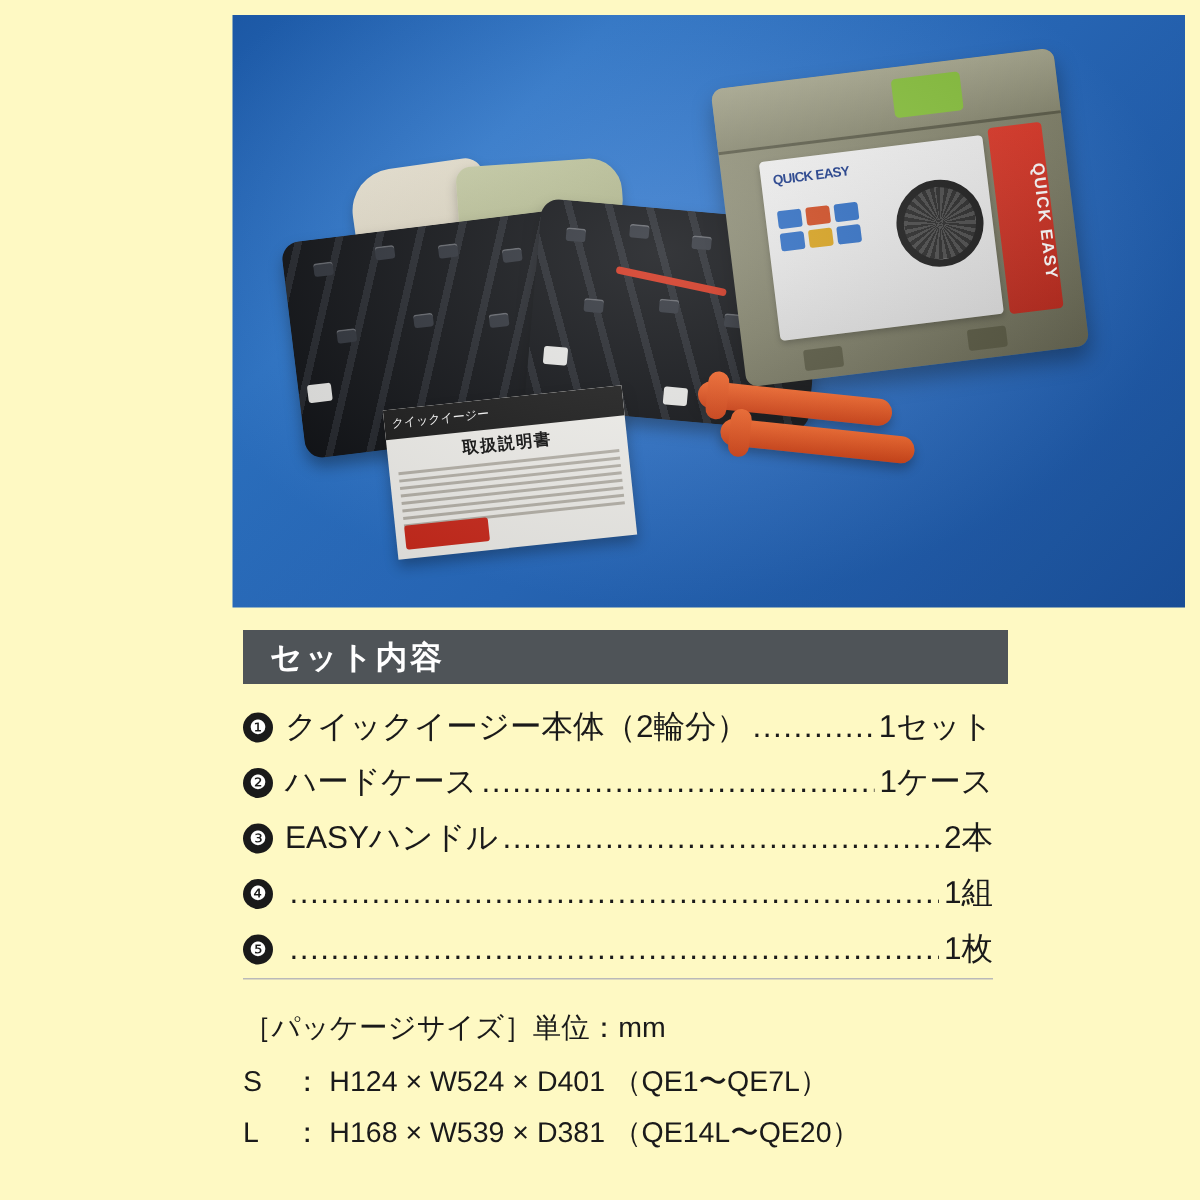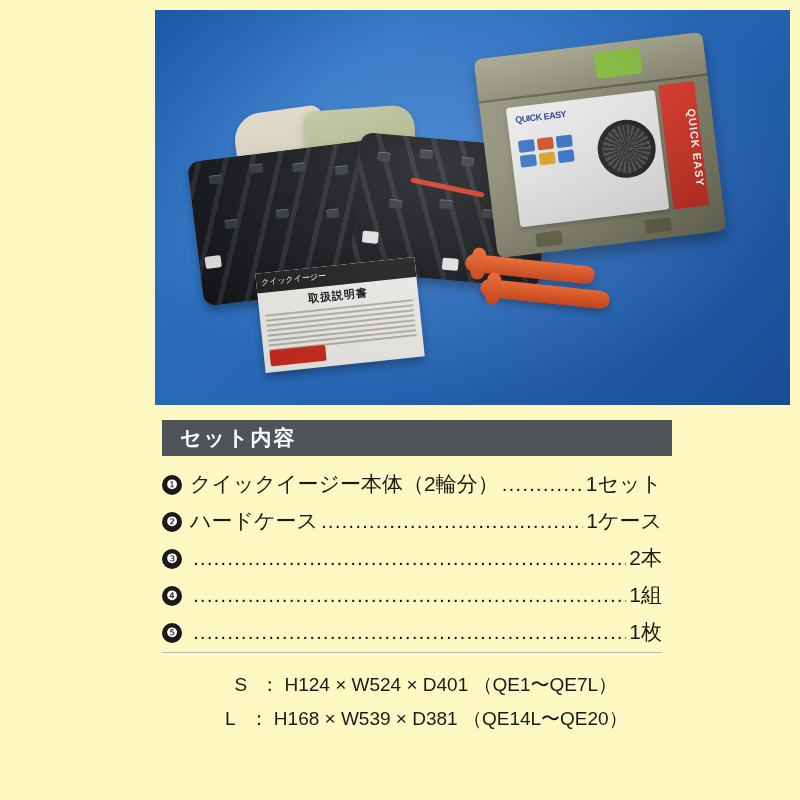--- a/index.html
+++ b/index.html
@@ -364,21 +364,20 @@
   .pkg-title {
     font-size: 19px;
     color: #1a1a1a;
     margin-bottom: 10px;
   }
   .pkg-row {
     font-size: 19px;
     color: #1a1a1a;
     margin-bottom: 8px;
     white-space: nowrap;
-    text-align: center;
   }
   .pkg-size {
     display: inline-block;
     width: 28px;
   }
 </style>
 </head>
 <body>
 
 <div class="page">
@@ -469,40 +468,42 @@
 
     <div class="c-row">
       <span class="c-num">❷</span>
       <span class="c-label">ハードケース</span>
       <span class="c-dots">......................................................................................</span>
       <span class="c-qty">1ケース</span>
     </div>
 
     <div class="c-row">
       <span class="c-num">❸</span>
+      <span class="c-label">EASYハンドル</span>
       <span class="c-dots">......................................................................................</span>
       <span class="c-qty">2本</span>
     </div>
 
     <div class="c-row">
       <span class="c-num">❹</span>
       <span class="c-dots">......................................................................................</span>
       <span class="c-qty">1組</span>
     </div>
 
     <div class="c-row">
       <span class="c-num">❺</span>
       <span class="c-dots">......................................................................................</span>
       <span class="c-qty">1枚</span>
     </div>
   </div>
 
   <div class="divider"></div>
 
   <div class="pkg">
+    <div class="pkg-title">［パッケージサイズ］単位：mm</div>
 
     <div class="pkg-row">
       <span class="pkg-size">S</span>
       <span>：</span>
       <span>H124 × W524 × D401</span>
       <span>（QE1〜QE7L）</span>
     </div>
 
 
     <div class="pkg-row">

